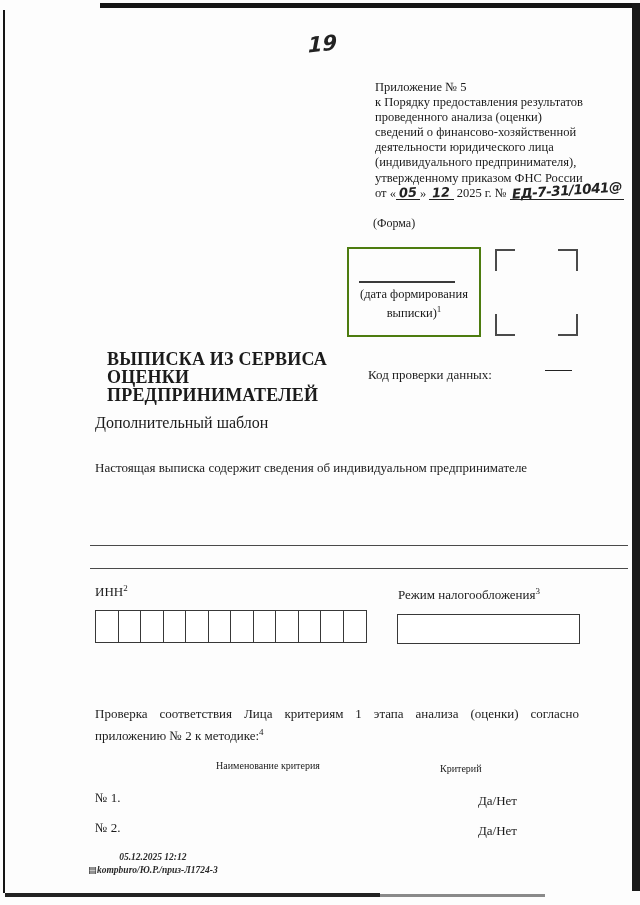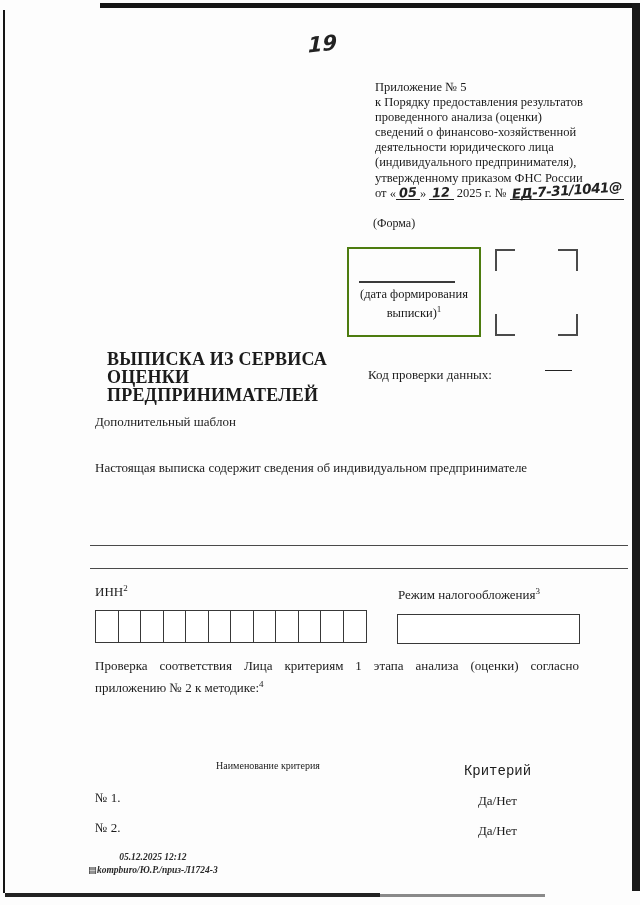--- a/index.html
+++ b/index.html
@@ -34,38 +34,38 @@
   .stamp-area{left:495px;top:249px;width:83px;height:87px;}
   .corner{position:absolute;width:18px;height:20px;}
   .c-tl{left:0;top:0;border-left:2px solid #4a4a4a;border-top:2px solid #4a4a4a;}
   .c-tr{right:0;top:0;border-right:2px solid #4a4a4a;border-top:2px solid #4a4a4a;}
   .c-bl{left:0;bottom:0;border-left:2px solid #4a4a4a;border-bottom:2px solid #4a4a4a;}
   .c-br{right:0;bottom:0;border-right:2px solid #4a4a4a;border-bottom:2px solid #4a4a4a;}
   
   .title{left:95px;top:350px;width:270px;font-weight:bold;font-size:18px;line-height:18px;letter-spacing:0.2px;margin-left:12px;}
   .code-label{left:368px;top:355px;font-size:13px;margin-top:12px;}
   .code-underline{left:545px;top:356px;width:27px;height:14px;border-bottom:1.5px solid #222;}
-  .subtitle{left:95px;top:414px;font-size:13px;}
+  .subtitle{left:95px;top:414px;font-size:16px;}
   
   .intro{left:95px;top:460px;width:530px;font-size:13px;}
   .fio-label{left:95px;top:490px;width:530px;font-size:13px;}
   .blank-line{height:1px;border-bottom:1.5px solid #4a4a4a;}
   .bl1{left:90px;top:544px;width:538px;}
   .bl2{left:90px;top:567px;width:538px;}
   .inn-label{left:95px;top:583px;font-size:13px;}
   .regime-label{left:398px;top:586px;font-size:13px;}
   .inn-grid{left:95px;top:610px;display:flex;}
   .inn-cell{width:22px;height:31px;border:1.5px solid #383838;margin-left:-1.5px;background:#fff;}
   .inn-cell:first-child{margin-left:0;}
   .regime-box{left:397px;top:614px;width:181px;height:28px;border:1.5px solid #383838;background:#fff;}
-  .check-para{left:95px;top:656px;width:484px;font-size:13px;line-height:19px;}
+  .check-para{left:95px;top:704px;width:484px;font-size:13px;line-height:19px;}
   .jline{text-align:justify;text-align-last:justify;}
   
   .th-name{left:138px;top:760px;width:260px;text-align:center;font-size:10px;}
-  .th-crit{left:440px;top:763px;width:115px;text-align:center;font-size:14px;font-family:Liberation Mono, monospace;}
+  .th-crit{left:440px;top:763px;width:115px;text-align:left;font-size:10px;}
   .row-num1{left:95px;top:790px;font-size:13px;}
   .row-val1{left:440px;top:793px;width:115px;text-align:center;font-size:13px;}
   .row-num2{left:95px;top:820px;font-size:13px;}
   .row-val2{left:440px;top:823px;width:115px;text-align:center;font-size:13px;}
   
   .footer{left:88px;top:851px;font-size:9.5px;font-style:italic;line-height:12.5px;font-weight:bold;color:#2a2a2a;text-align:center;}
   sup{font-size:9px;}
 </style>
 </head>
 <body>

